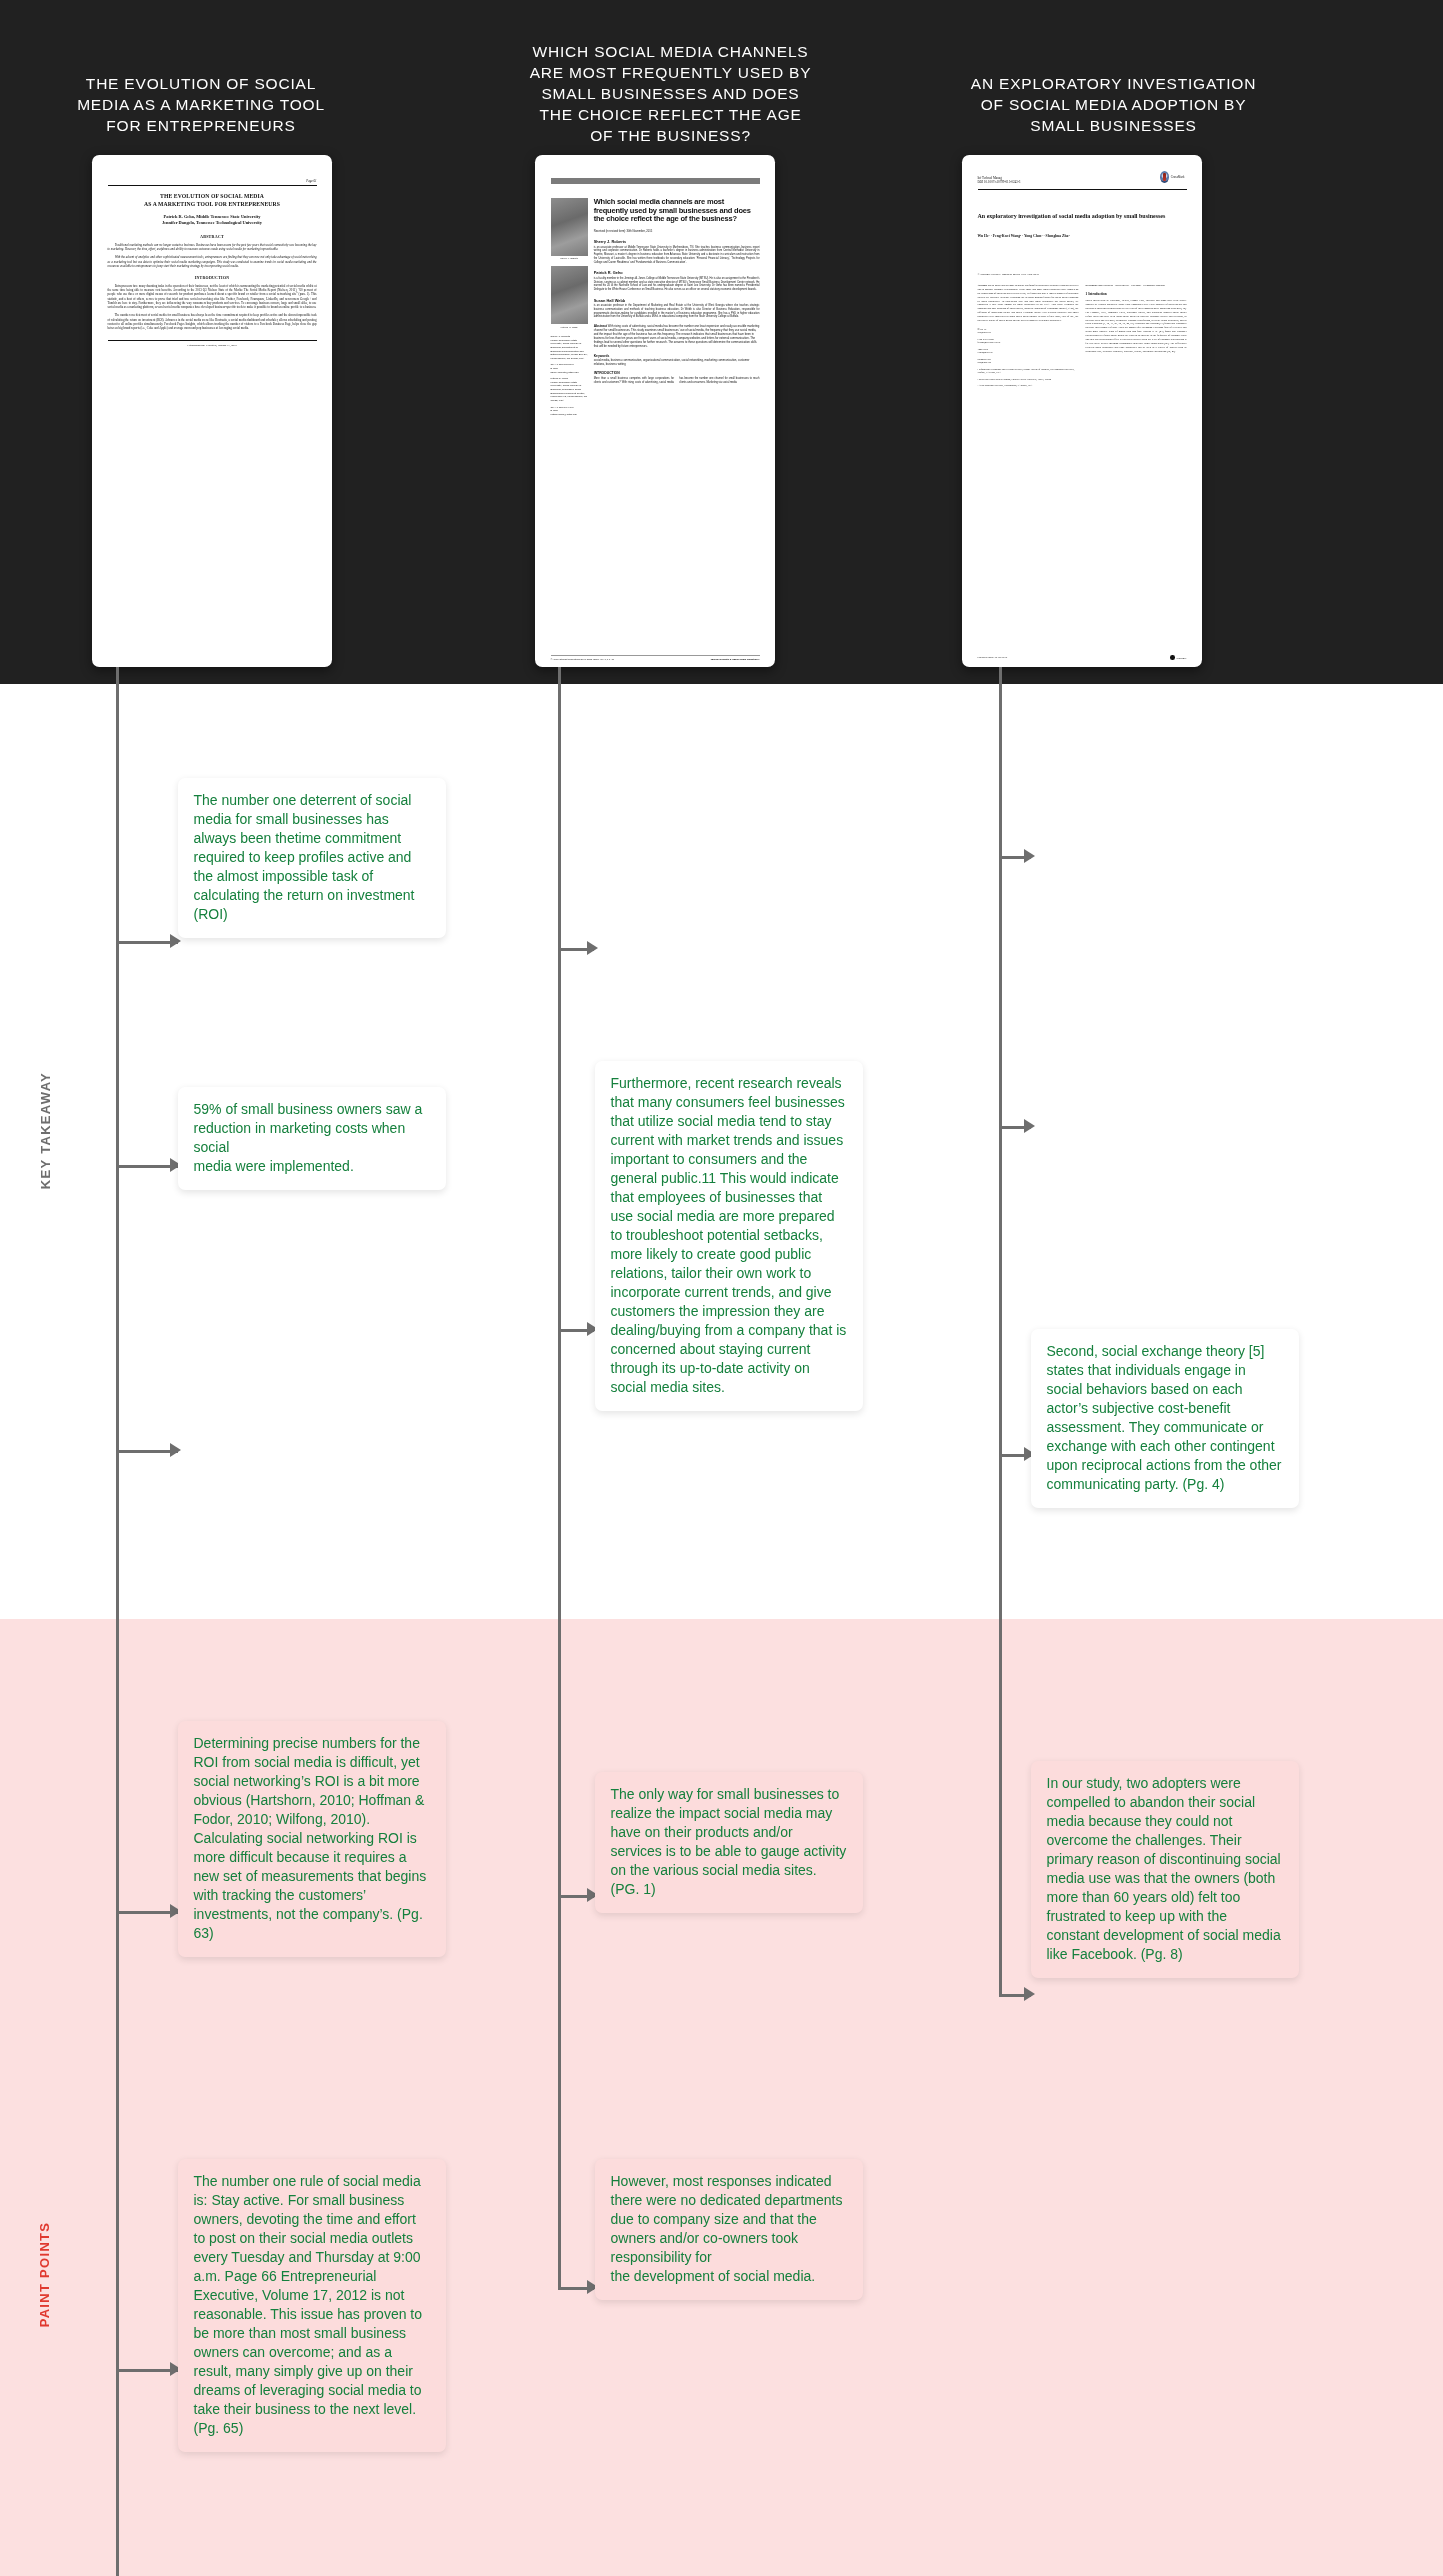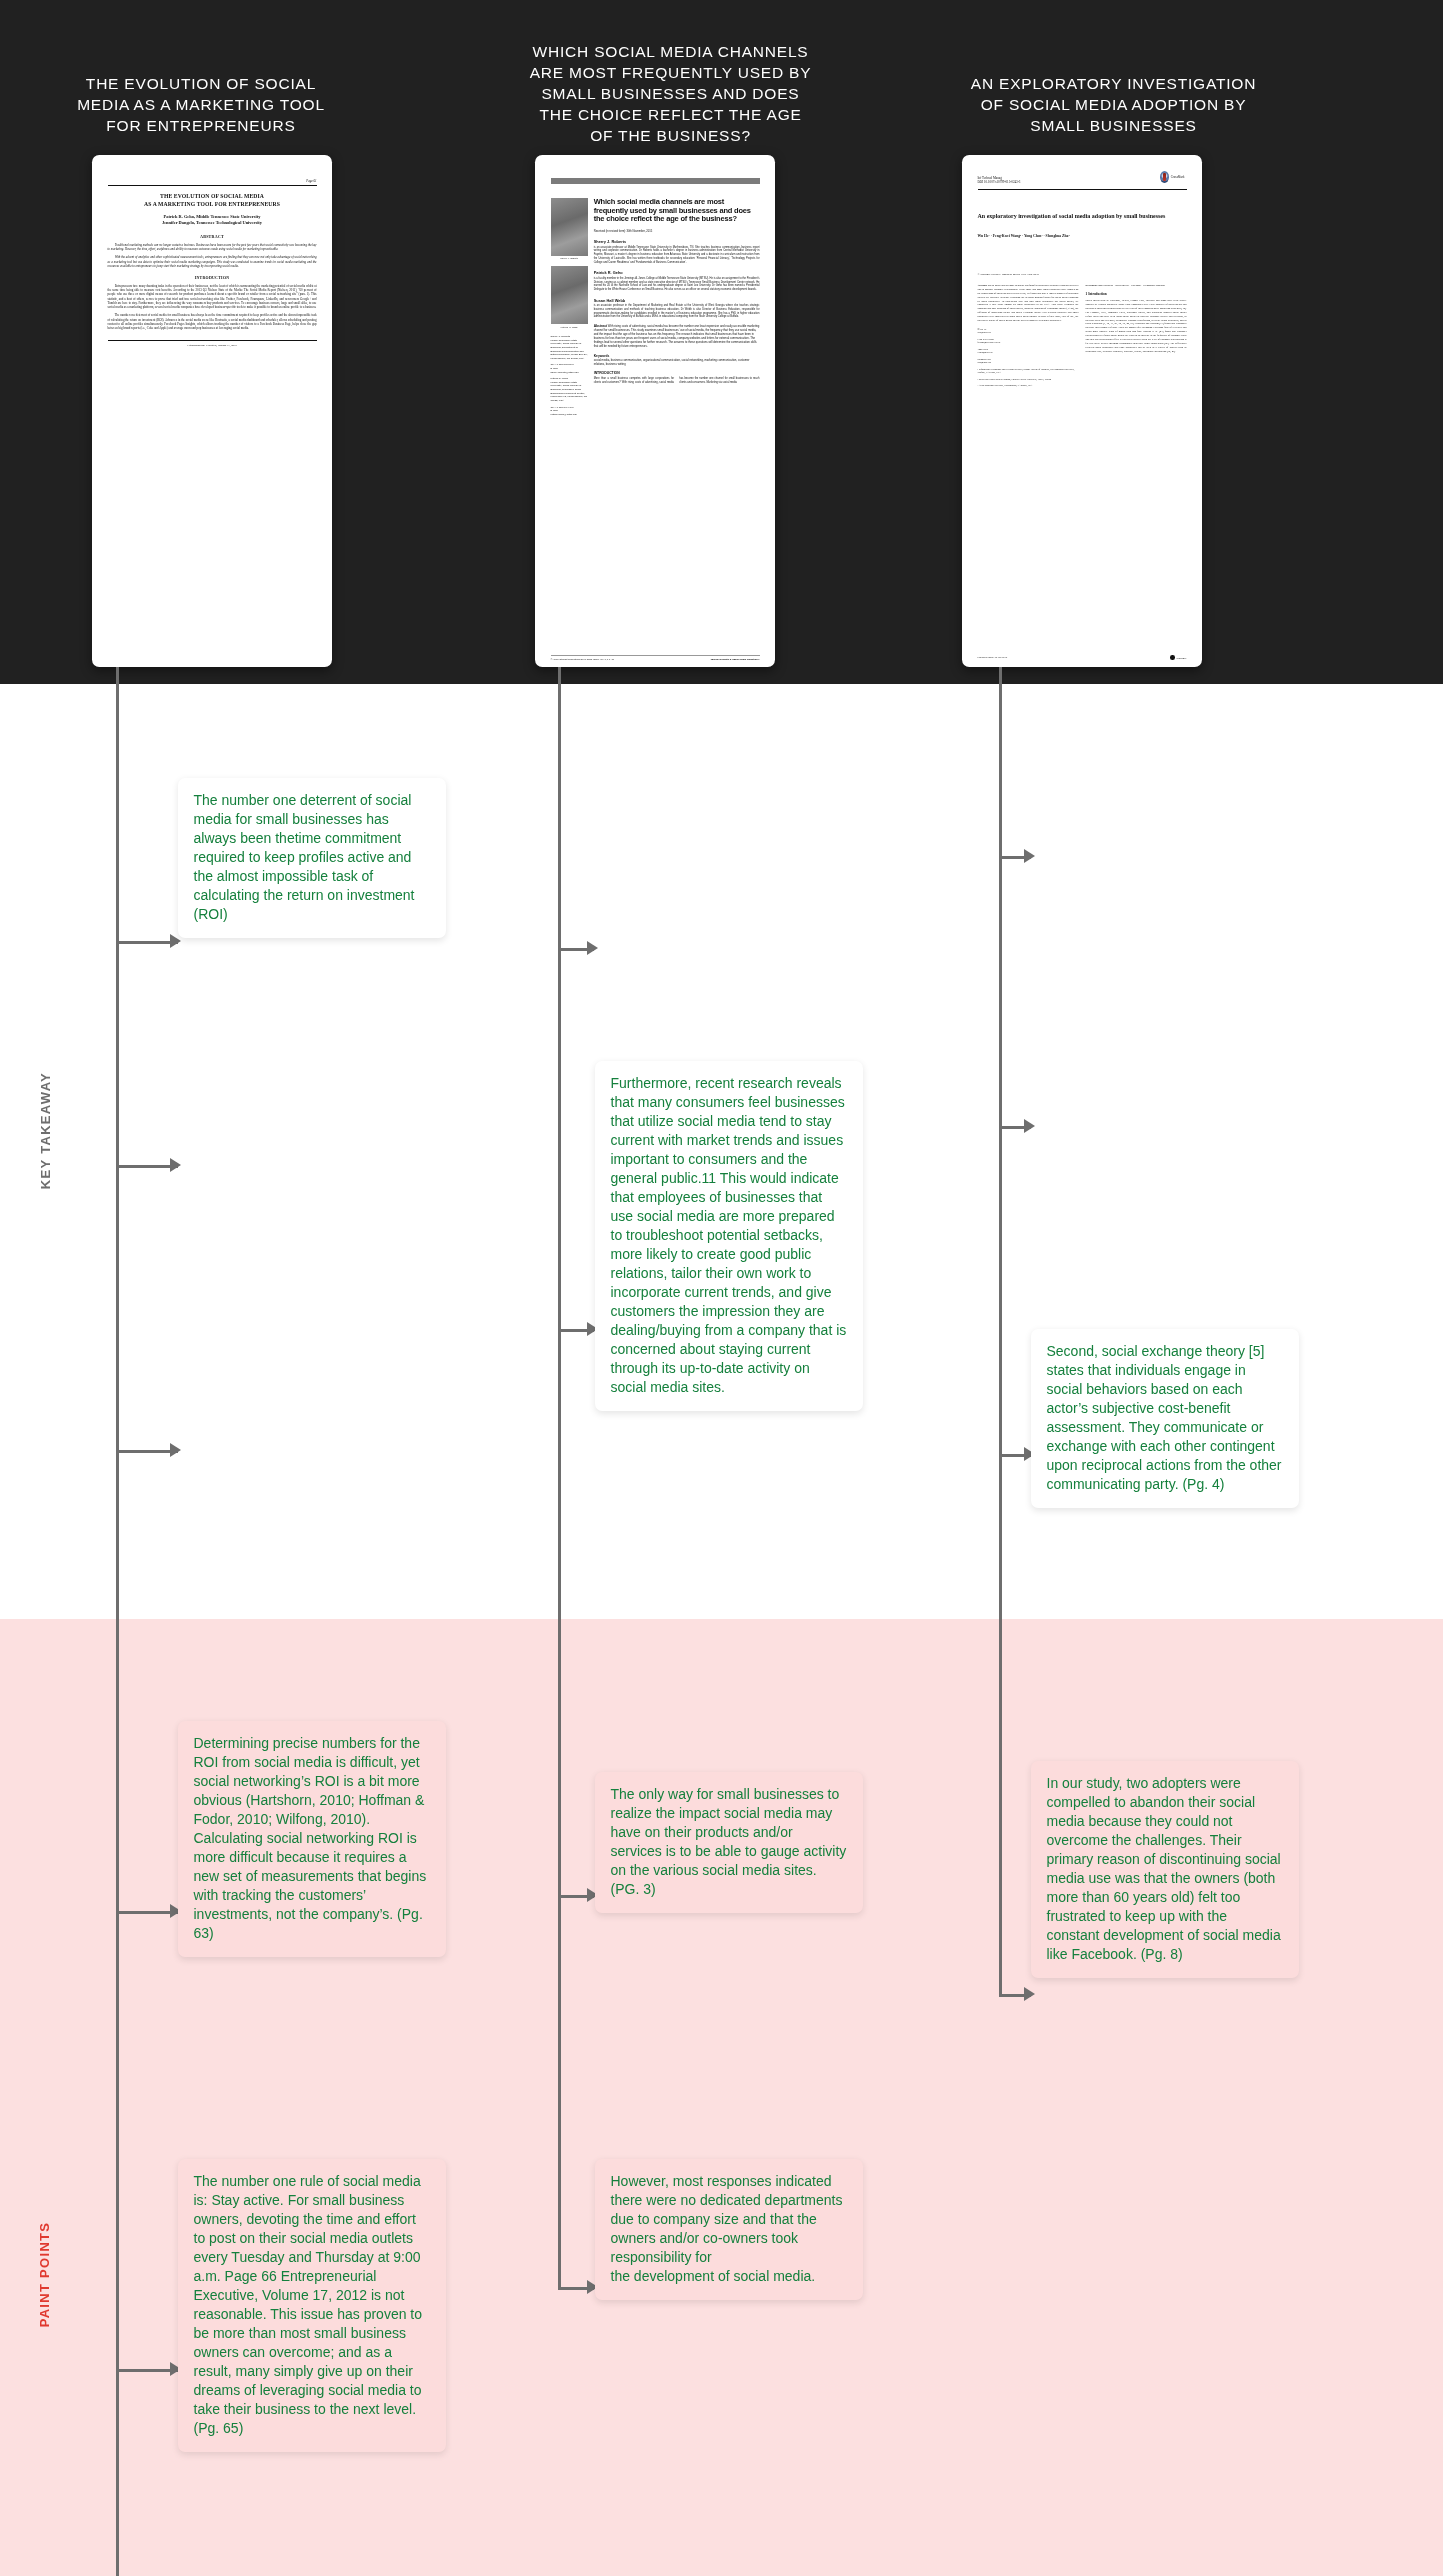--- a/index.html
+++ b/index.html
@@ -330,27 +330,29 @@
   <div class="hline" style="left:999px; top:856px; width:32px;"></div>
   <div class="arrow" style="left:1024px; top:849px;"></div>
   <div class="hline" style="left:999px; top:1126px; width:32px;"></div>
   <div class="arrow" style="left:1024px; top:1119px;"></div>
   <div class="hline" style="left:999px; top:1454px; width:32px;"></div>
   <div class="arrow" style="left:1024px; top:1447px;"></div>
   <div class="hline" style="left:999px; top:1994px; width:32px;"></div>
   <div class="arrow" style="left:1024px; top:1987px;"></div>
 
   <div class="card white" style="left:178px; top:778px; width:268px;">The number one deterrent of social media for small businesses has always been thetime commitment required to keep profiles active and the almost impossible task of calculating the return on investment (ROI)</div>
+  <div class="card white" style="left:178px; top:1087px; width:268px; white-space:pre-line;">59% of small business owners saw a reduction in marketing costs when social
+media were implemented.</div>
 
   <div class="card pink" style="left:178px; top:1721px; width:268px;">Determining precise numbers for the ROI from social media is difficult, yet social networking’s ROI is a bit more obvious (Hartshorn, 2010; Hoffman &amp; Fodor, 2010; Wilfong, 2010). Calculating social networking ROI is more difficult because it requires a new set of measurements that begins with tracking the customers’ investments, not the company’s. (Pg. 63)</div>
   <div class="card pink" style="left:178px; top:2159px; width:268px;">The number one rule of social media is: Stay active. For small business owners, devoting the time and effort to post on their social media outlets every Tuesday and Thursday at 9:00 a.m. Page 66 Entrepreneurial Executive, Volume 17, 2012 is not reasonable. This issue has proven to be more than most small business owners can overcome; and as a result, many simply give up on their dreams of leveraging social media to take their business to the next level. (Pg. 65)</div>
 
   <div class="card white" style="left:595px; top:1061px; width:268px;">Furthermore, recent research reveals that many consumers feel businesses that utilize social media tend to stay current with market trends and issues important to consumers and the general public.11 This would indicate that employees of businesses that use social media are more prepared to troubleshoot potential setbacks, more likely to create good public relations, tailor their own work to incorporate current trends, and give customers the impression they are dealing/buying from a company that is concerned about staying current through its up-to-date activity on social media sites.</div>
 
-  <div class="card pink" style="left:595px; top:1772px; width:268px;">The only way for small businesses to realize the impact social media may have on their products and/or services is to be able to gauge activity on the various social media sites. (PG. 3)</div>
+  <div class="card pink" style="left:595px; top:1772px; width:268px;">The only way for small businesses to realize the impact social media may have on their products and/or services is to be able to gauge activity on the various social media sites. (PG. 1)</div>
   <div class="card pink" style="left:595px; top:2159px; width:268px; white-space:pre-line;">However, most responses indicated there were no dedicated departments due to company size and that the owners and/or co-owners took responsibility for
 the development of social media.</div>
 
   <div class="card white" style="left:1031px; top:1329px; width:268px;">Second, social exchange theory [5] states that individuals engage in social behaviors based on each actor’s subjective cost-benefit assessment. They communicate or exchange with each other contingent upon reciprocal actions from the other communicating party. (Pg. 4)</div>
 
   <div class="card pink" style="left:1031px; top:1761px; width:268px;">In our study, two adopters were compelled to abandon their social media because they could not overcome the challenges. Their primary reason of discontinuing social media use was that the owners (both more than 60 years old) felt too frustrated to keep up with the constant development of social media like Facebook. (Pg. 8)</div>
 
 </div>
 
 

